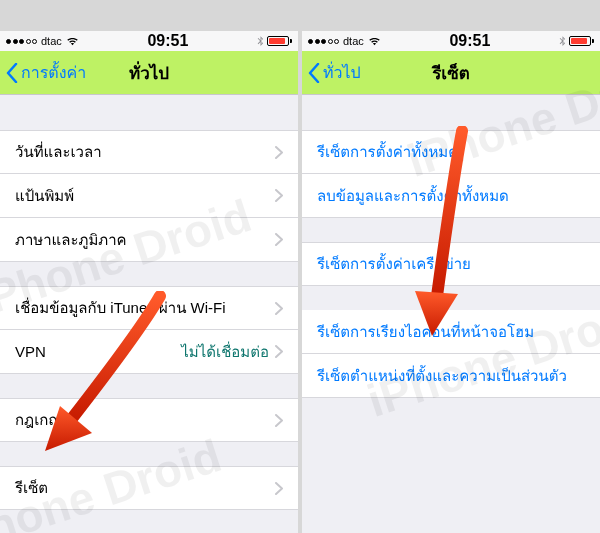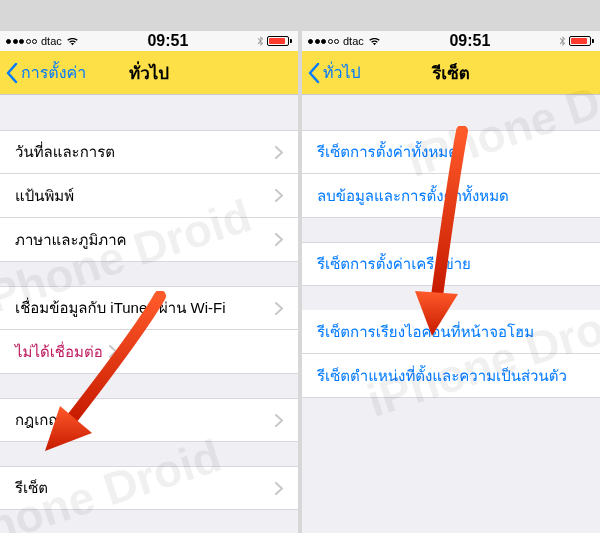--- a/index.html
+++ b/index.html
@@ -44,21 +44,21 @@
   .wifi-icon { width: 13px; height: 9px; }
   .sb-time { font-weight: 600; font-size: 16px; }
   .bt-icon { width: 7px; height: 11px; }
   .batt { display: flex; align-items: center; gap: 1px; }
   .batt-body { width: 22px; height: 10px; border: 1px solid #000; border-radius: 2px; position: relative; }
   .batt-fill { position: absolute; left: 1px; top: 1px; bottom: 1px; width: 16px; background: #ff3b30; border-radius: 1px; }
   .batt-tip { width: 2px; height: 4px; background: #000; border-radius: 0 1px 1px 0; }
 
   .navbar {
     height: 44px;
-    background: #fde047;
+    background: #bef264;
     border-bottom: 1px solid #c8c7cc;
     position: relative;
     display: flex;
     align-items: center;
     justify-content: center;
   }
   .nav-title { font-size: 17px; font-weight: 600; color: #000; }
   .nav-back {
     position: absolute;
     left: 6px;
@@ -79,21 +79,21 @@
     display: flex;
     align-items: center;
     padding: 0 15px;
     border-bottom: 0.5px solid #d7d7dc;
     font-size: 15px;
     color: #000;
     position: relative;
   }
   .cell.first { border-top: 0.5px solid #d7d7dc; }
   .cell .label { flex: 1; }
-  .cell .value { color: #be185d; font-size: 15px; margin-right: 6px; }
+  .cell .value { color: #0f766e; font-size: 15px; margin-right: 6px; }
   .cell .disclosure { width: 8px; height: 13px; }
   .cell.link .label { color: #007aff; }
 
   .watermark {
     position: absolute;
     font-size: 46px;
     font-weight: 700;
     color: rgba(0,0,0,0.06);
     transform: rotate(-18deg);
     pointer-events: none;
@@ -146,21 +146,21 @@
             <path d="M10 1 L2 10 L10 19" stroke="#007aff" stroke-width="2.5" fill="none" stroke-linecap="round" stroke-linejoin="round"></path>
           </svg>
         <span>การตั้งค่า</span>
       </div>
       <div class="nav-title">ทั่วไป</div>
     </div>
 
     <div class="section-gap"></div>
 
     <div class="cell first">
-      <span class="label">วันที่ลและการต</span>
+      <span class="label">วันที่และเวลา</span>
       <svg class="disclosure" viewBox="0 0 8 13">
           <path d="M1 1 L7 6.5 L1 12" stroke="#c7c7cc" stroke-width="2" fill="none" stroke-linecap="round" stroke-linejoin="round"></path>
         </svg>
     </div>
     <div class="cell">
       <span class="label">แป้นพิมพ์</span>
       <svg class="disclosure" viewBox="0 0 8 13">
           <path d="M1 1 L7 6.5 L1 12" stroke="#c7c7cc" stroke-width="2" fill="none" stroke-linecap="round" stroke-linejoin="round"></path>
         </svg>
     </div>
@@ -173,20 +173,21 @@
 
     <div class="section-gap sm"></div>
 
     <div class="cell first">
       <span class="label">เชื่อมข้อมูลกับ iTunes ผ่าน Wi-Fi</span>
       <svg class="disclosure" viewBox="0 0 8 13">
           <path d="M1 1 L7 6.5 L1 12" stroke="#c7c7cc" stroke-width="2" fill="none" stroke-linecap="round" stroke-linejoin="round"></path>
         </svg>
     </div>
     <div class="cell">
+      <span class="label">VPN</span>
       <span class="value">ไม่ได้เชื่อมต่อ</span>
       <svg class="disclosure" viewBox="0 0 8 13">
           <path d="M1 1 L7 6.5 L1 12" stroke="#c7c7cc" stroke-width="2" fill="none" stroke-linecap="round" stroke-linejoin="round"></path>
         </svg>
     </div>
 
     <div class="section-gap sm"></div>
 
     <div class="cell first">
       <span class="label">กฎเกณฑ์</span>

